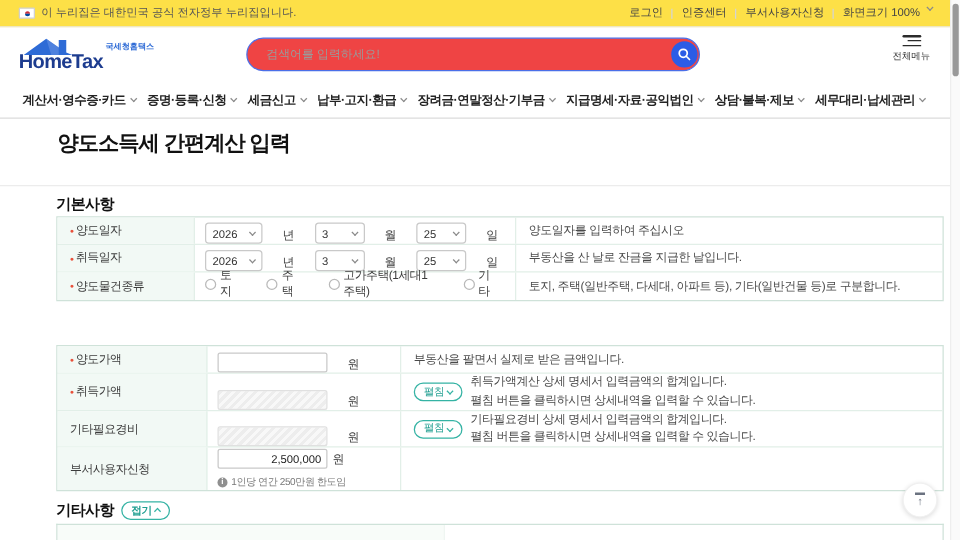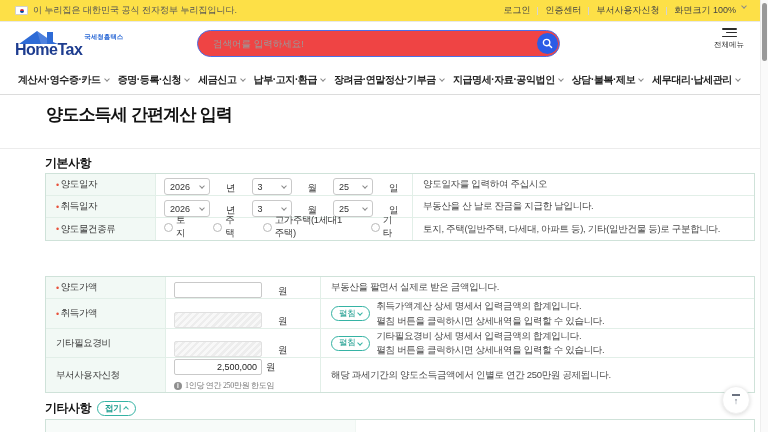--- a/index.html
+++ b/index.html
@@ -95,21 +95,21 @@
   .pill { height:15px; border:1px solid #35b3a4; border-radius:8px; background:#fff; color:#1f9e90;
           font-size:8.5px; display:inline-flex; align-items:center; gap:3px; padding:0 7px; cursor:pointer;
           flex-shrink:0; letter-spacing:-0.3px;}
   .pill .chev { border-color:#35b3a4; margin-bottom:1px;}
   .pill .chev.up { transform:rotate(-135deg); margin-bottom:-1px; }
 
   .two-line { display:flex; flex-direction:column; justify-content:center; line-height:1.5; }
   .hint-row { display:flex; align-items:center; gap:3px; margin-top:3px; }
   .info-ic { width:8px; height:8px; border-radius:50%; background:#8f8f8f; color:#fff; font-size:6.5px;
              display:flex; align-items:center; justify-content:center; font-weight:bold; flex-shrink:0;}
-  .hint-txt { font-size:8px; color:#777; letter-spacing:-0.3px;font-family:Liberation Serif, serif; }
+  .hint-txt { font-size:8px; color:#777; letter-spacing:-0.3px; }
 
   .col2-stack { flex-direction:column; align-items:flex-start !important; justify-content:center; gap:2px; padding:4px 8px;}
   .col2-stack .line { display:flex; align-items:center; gap:4px; }
 
   
   .t3 .tlabel { width:310px; height:100%; }
 
   
   .top-btn { position:absolute; left:722px; top:386px; width:28px; height:28px; border-radius:50%;
              background:#fff; border:1px solid #f0f0f0; box-shadow:0 1px 4px rgba(0,0,0,0.14);
@@ -363,21 +363,20 @@
       <div class="tinput col2-stack">
         <span class="line">
           <input class="txt-input num" value="2,500,000" style="">
           <span class="unit-txt">원</span>
         </span>
         <span class="hint-row">
           <span class="info-ic">i</span>
           <span class="hint-txt">1인당 연간 250만원 한도임</span>
         </span>
       </div>
-      <div class="tdesc">해당 과세기간의 양도소득금액에서 인별로 연간 250만원 공제됩니다.</div>
     </div>
   </div>
 
   <div class="sec-head" style="top:400px;display:flex;align-items:center;gap:6px;">
     <span>기타사항</span>
     <span class="pill">
         <span>접기</span>
         <span class="chev up"></span>
       </span>
   </div>

